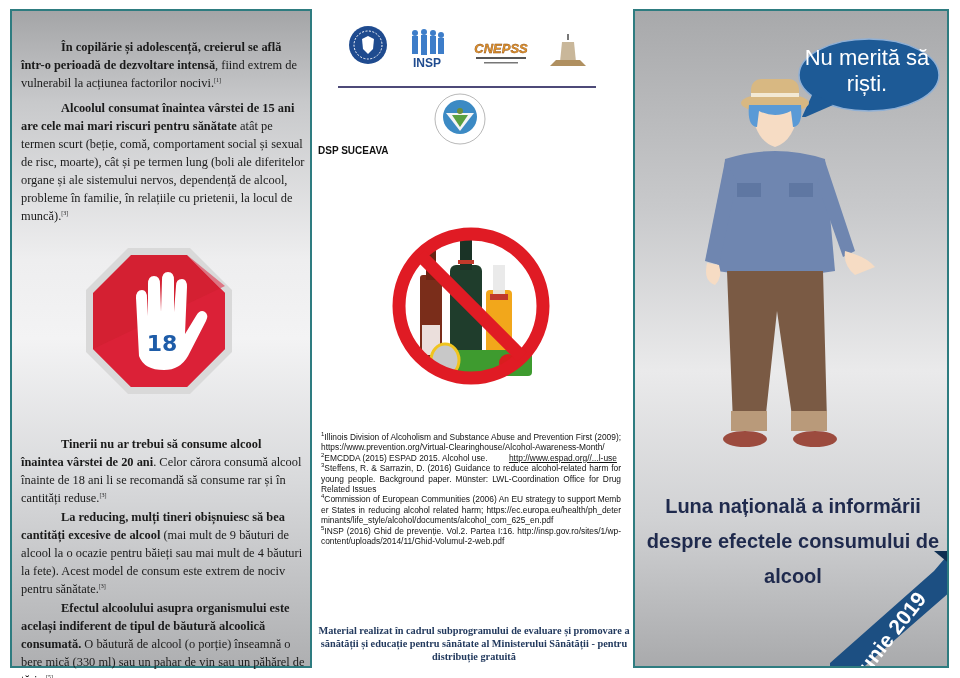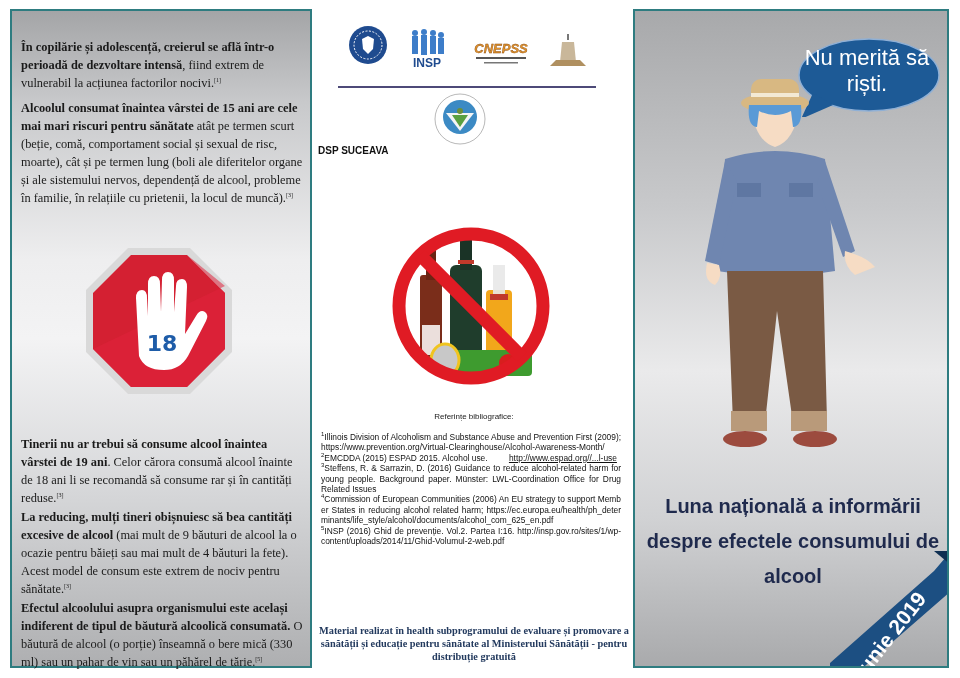--- a/index.html
+++ b/index.html
@@ -4,21 +4,21 @@
 <style>
   html, body { margin:0; padding:0; }
   body { width:960px; height:678px; background:#ffffff; position:relative; overflow:hidden;
          font-family:"Liberation Serif", serif; color:#1a1a1a; }
   .panel-gray { position:absolute; box-sizing:border-box; border:2px solid #2e7c80;
     background:linear-gradient(180deg,#a4a5a7 0%,#c8c9cb 14%,#eeeeef 38%,#f3f3f4 50%,#d8d9db 72%,#aeafb1 100%); }
   #left { left:10px; top:9px; width:302px; height:659px; }
   #right { left:633px; top:9px; width:316px; height:659px; overflow:hidden;
     background:linear-gradient(180deg,#a8a9ab 0%,#c8c9cb 30%,#eaeaeb 55%,#d0d1d3 78%,#a9aaac 100%); }
   .lp { position:absolute; left:9px; width:284px; font-size:12.4px; line-height:18px; margin:0; }
-  .lp b { font-weight:bold; }
+  .lp b { font-weight:bold;margin-left:40px; }
   .sup { font-size:6px; vertical-align:super; line-height:0; }
   
   #stop { position:absolute; left:72px; top:235px; width:150px; height:150px; }
   
   #center { position:absolute; left:318px; top:0; width:312px; height:678px; }
   .logo { position:absolute; }
   #divider { position:absolute; left:20px; top:86px; width:258px; height:2px; background:#4d4a78; }
   #dsp-label { position:absolute; left:0; width:312px; top:145px; text-align:left;
     font-family:"Liberation Sans", sans-serif; font-weight:bold; font-size:10px; color:#111; }
   #refs-title { position:absolute; top:412px; left:0; width:312px; text-align:center;
@@ -49,21 +49,21 @@
   <p class="lp" style="top:88px"><b>Alcoolul consumat înaintea vârstei de 15 ani are cele mai mari riscuri pentru sănătate</b><span> atât pe termen scurt (beție, comă, comportament social și sexual de risc, moarte), cât și pe termen lung (boli ale diferitelor organe și ale sistemului nervos, dependență de alcool, probleme în familie, în relațiile cu prietenii, la locul de muncă).</span><span class="sup">[3]</span></p>
 
   <svg id="stop" viewBox="0 0 150 150">
     <polygon points="44,2 106,2 148,44 148,106 106,148 44,148 2,106 2,44" fill="#d9d9d9"></polygon>
     <polygon points="47,9 103,9 141,47 141,103 103,141 47,141 9,103 9,47" fill="#d42032"></polygon>
     <polygon points="103,9 141,47 141,103 103,141 47,141 9,103 141,40" fill="#e0223d" opacity="0.55"></polygon>
     <path d="M55 110 L52 52 Q52 44 58 44 Q63 44 63 52 L64 70 L64 38 Q64 30 70 30 Q76 30 76 38 L77 66 L78 34 Q78 26 84 26 Q90 26 90 34 L90 66 L92 40 Q92 33 98 33 Q103 33 103 41 L101 88 L112 70 Q116 63 121 66 Q125 69 122 75 L104 110 Q96 124 80 124 Q60 124 55 110 Z" fill="#ffffff"></path>
     <text x="78" y="105" text-anchor="middle" font-family="DejaVu Sans, sans-serif" font-weight="bold" font-size="22" fill="#1e5ca8">18</text>
   </svg>
 
-  <p class="lp" style="top:424px"><b>Tinerii nu ar trebui să  consume alcool înaintea vârstei de 19 ani</b><span>. Celor cărora consumă alcool înainte de 18 ani  li se recomandă să consume rar și în cantități reduse.</span><span class="sup">[3]</span></p>
+  <p class="lp" style="top:424px"><b>Tinerii nu ar trebui să  consume alcool înaintea vârstei de 20 ani</b><span>. Celor cărora consumă alcool înainte de 18 ani  li se recomandă să consume rar și în cantități reduse.</span><span class="sup">[3]</span></p>
 
   <p class="lp" style="top:497px"><b>La reducing, mulți tineri obișnuiesc să bea cantități excesive de alcool</b><span> (mai mult de 9 băuturi de alcool la o ocazie pentru băieți sau mai mult de 4 băuturi la fete). Acest model de consum este extrem de nociv pentru sănătate.</span><span class="sup">[3]</span></p>
 
   <p class="lp" style="top:588px"><b>Efectul alcoolului asupra organismului este același indiferent de tipul de băutură  alcoolică consumată.</b><span> O băutură de alcool (o porție) înseamnă o bere mică (330 ml) sau un pahar de vin sau un păhărel de tărie.</span><span class="sup">[5]</span></p>
 </div>
 
 <div id="center">
   <svg class="logo" style="left:30px;top:25px" width="40" height="40" viewBox="0 0 40 40">
     <circle cx="20" cy="20" r="19" fill="#1f4b8f"></circle>
     <circle cx="20" cy="20" r="14" fill="none" stroke="#fff" stroke-width="1" stroke-dasharray="2 1.5"></circle>
@@ -112,29 +112,28 @@
     <rect x="96" y="70" width="26" height="75" rx="4" fill="#f2a71b"></rect>
       <rect x="103" y="45" width="12" height="30" fill="#e8e8e8" opacity="0.9"></rect>
     <rect x="100" y="74" width="18" height="6" fill="#c0392b"></rect>
     <rect x="62" y="130" width="80" height="26" rx="4" fill="#3e9b2f"></rect>
       <circle cx="118" cy="143" r="9" fill="#d81e1e"></circle>
     <ellipse cx="55" cy="140" rx="14" ry="16" fill="#c8c8c8" stroke="#f0c420" stroke-width="3"></ellipse>
     <circle cx="81" cy="86" r="72" fill="none" stroke="#e01b24" stroke-width="13"></circle>
     <line x1="30" y1="35" x2="132" y2="137" stroke="#e01b24" stroke-width="13"></line>
   </svg>
 
-  <div id="refs-title">Referințe bibliografice:</div>
   <div id="refs">
     <div><span class="sup">1</span><span>Illinois Division of Alcoholism and Substance Abuse and Prevention First (2009); https://www.prevention.org/Virtual-Clearinghouse/Alcohol-Awareness-Month/</span></div>
     <div><span class="sup">2</span><span>EMCDDA (2015) ESPAD 2015. Alcohol use. </span><span class="u">http://www.espad.org//...l-use</span></div>
     <div><span class="sup">3</span><span>Steffens, R. &amp; Sarrazin, D. (2016) Guidance to reduce alcohol-related harm for young people. Background paper. Münster: LWL-Coordination Office for Drug Related Issues</span></div>
     <div style="word-break:break-all"><span class="sup">4</span><span>Commission of European Communities (2006) An EU strategy to support Member States in reducing alcohol related harm; https://ec.europa.eu/health/ph_determinants/life_style/alcohol/documents/alcohol_com_625_en.pdf</span></div>
     <div><span class="sup">5</span><span>INSP (2016) Ghid de prevenție. Vol.2. Partea I:16. http://insp.gov.ro/sites/1/wp-content/uploads/2014/11/Ghid-Volumul-2-web.pdf</span></div>
   </div>
-  <div id="funding">Material realizat în health subprogramului de evaluare și promovare a sănătății și educație pentru sănătate al Ministerului Sănătății - pentru distribuție gratuită</div>
+  <div id="funding">Material realizat în cadrul subprogramului de evaluare și promovare a sănătății și educație pentru sănătate al Ministerului Sănătății - pentru distribuție gratuită</div>
 </div>
 
 <div id="right" class="panel-gray">
   <svg id="bubble" viewBox="0 0 148 80">
     <ellipse cx="76" cy="38" rx="70" ry="36" fill="#1d5a96" stroke="#8fb0d6" stroke-width="1.5"></ellipse>
     <polygon points="20,56 8,82 40,68" fill="#1d5a96"></polygon>
   </svg>
   <div id="bubble-text">Nu merită să riști.</div>
 
   <svg id="boy" viewBox="0 0 190 400">

